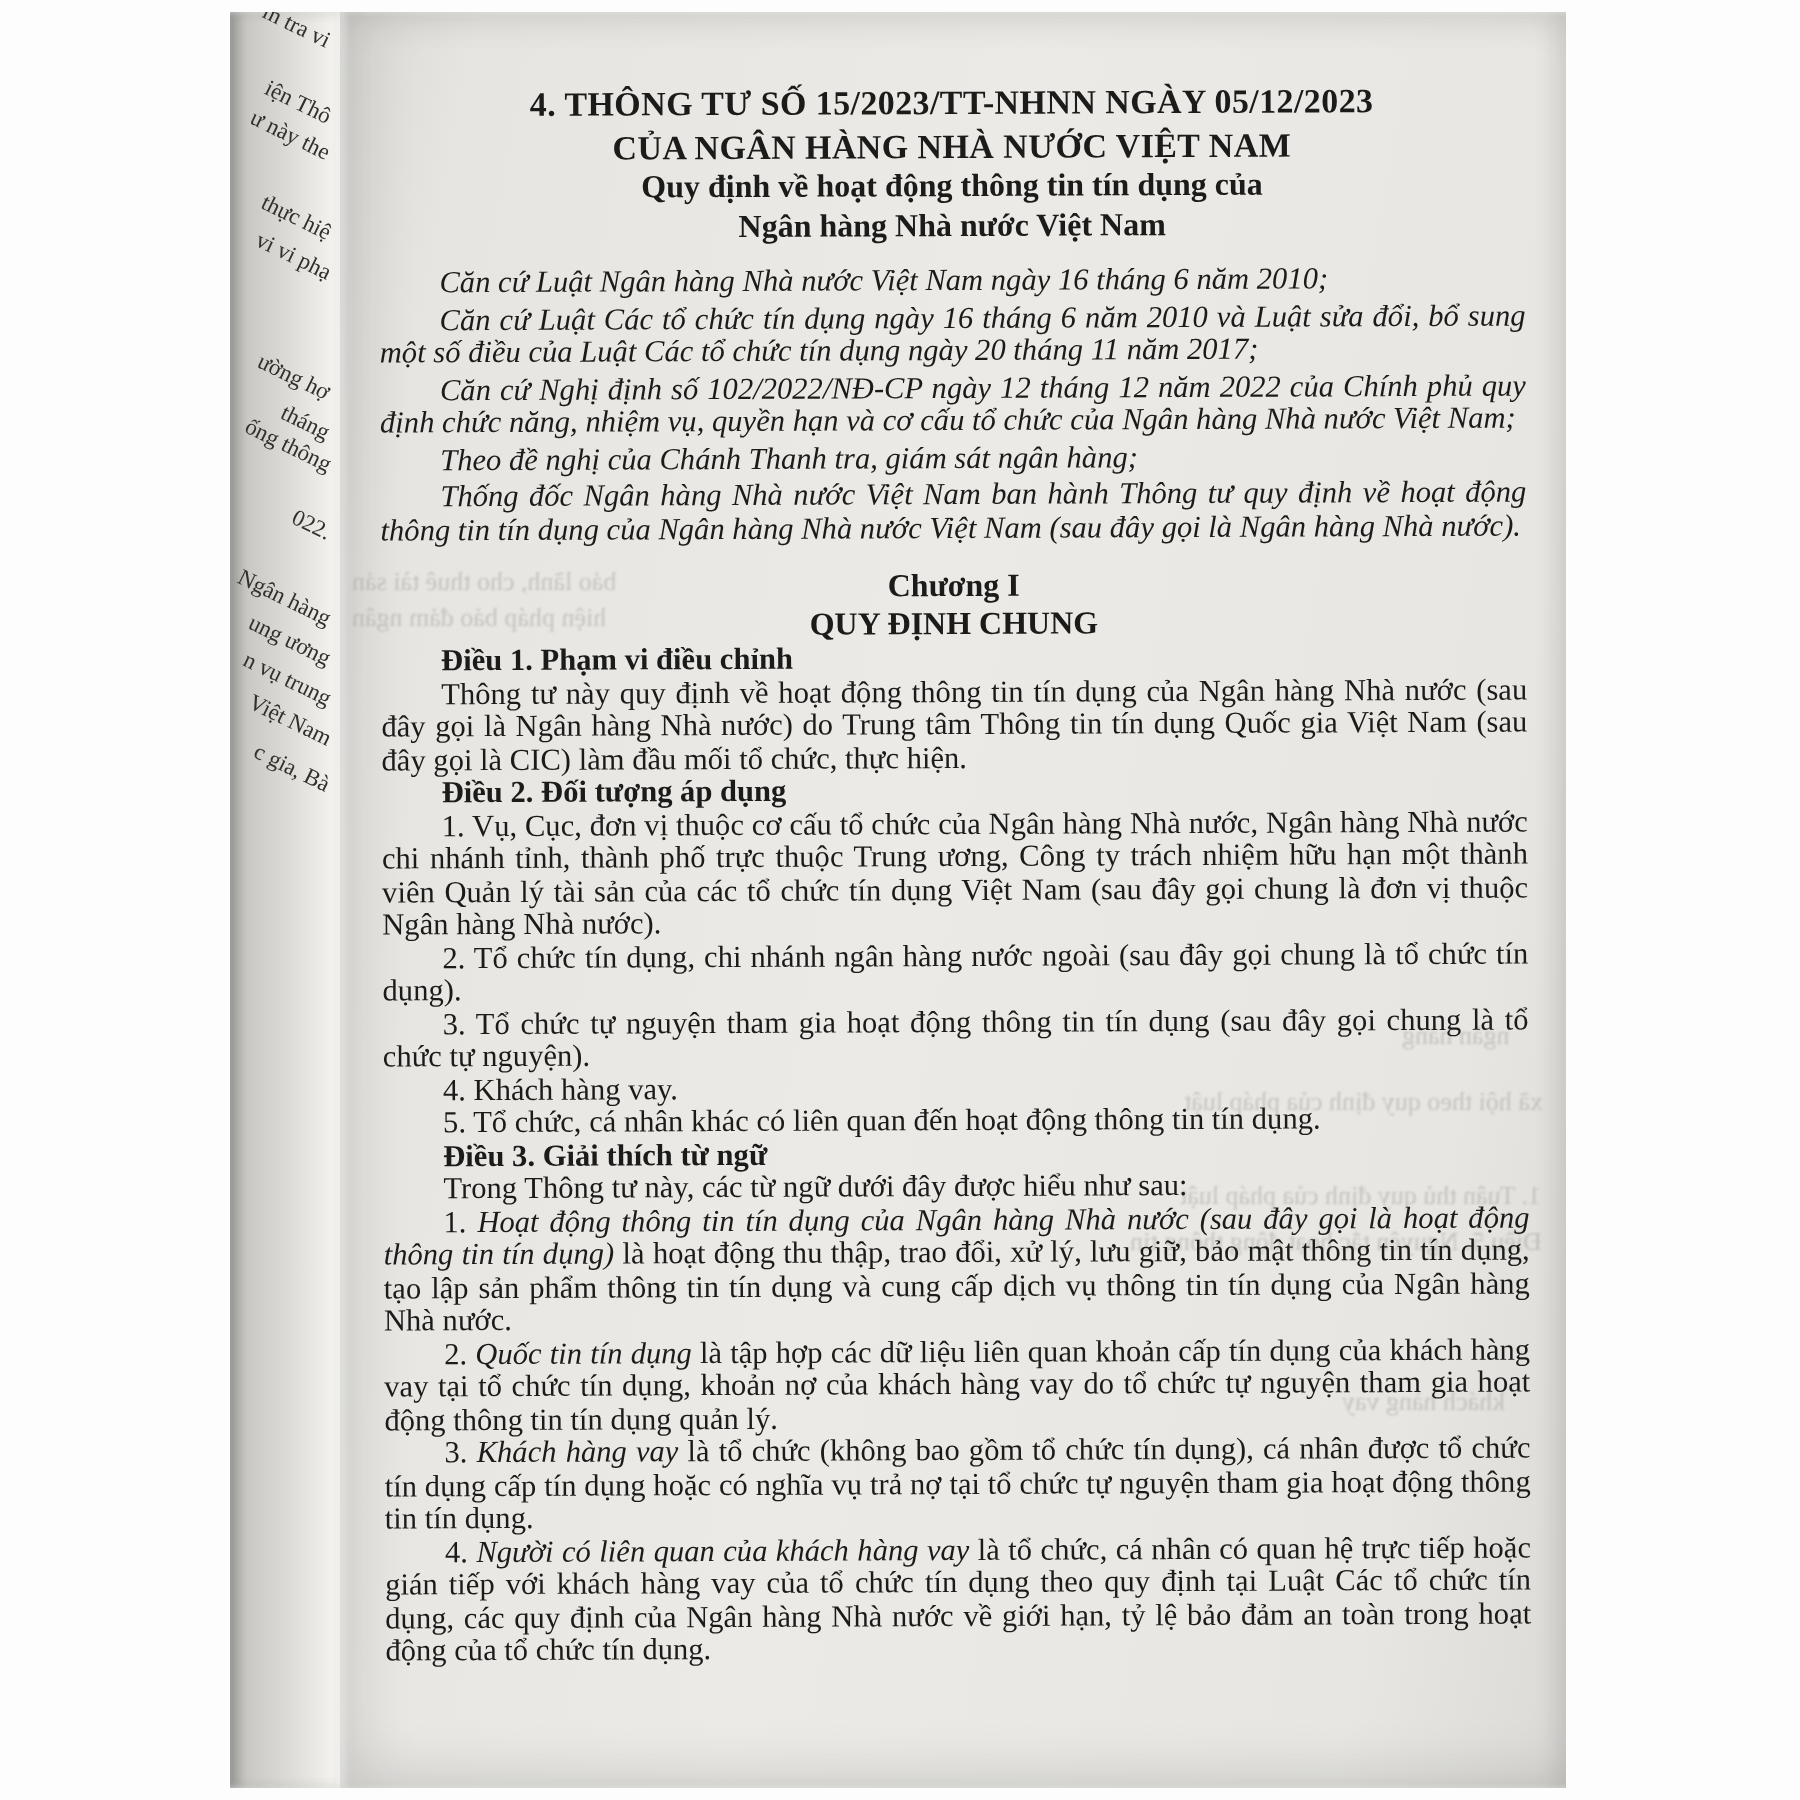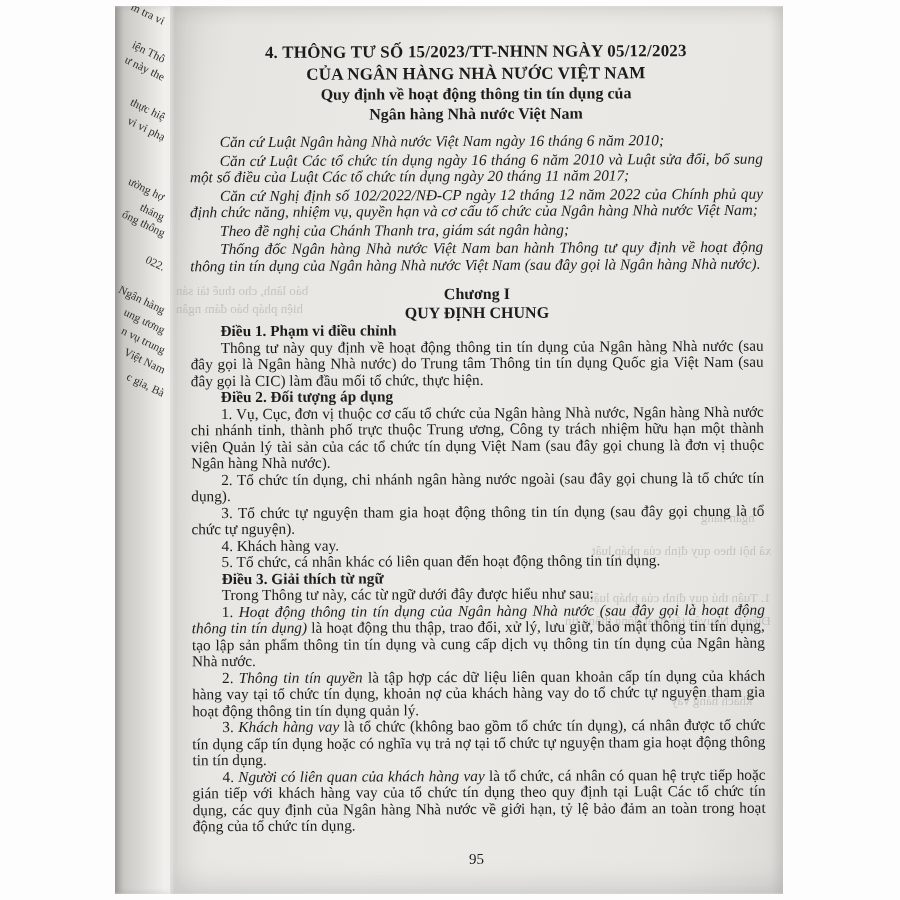--- a/index.html
+++ b/index.html
@@ -125,22 +125,21 @@
         <p class="body-p">1. Vụ, Cục, đơn vị thuộc cơ cấu tổ chức của Ngân hàng Nhà nước, Ngân hàng Nhà nước chi nhánh tỉnh, thành phố trực thuộc Trung ương, Công ty trách nhiệm hữu hạn một thành viên Quản lý tài sản của các tổ chức tín dụng Việt Nam (sau đây gọi chung là đơn vị thuộc Ngân hàng Nhà nước).</p>
         <p class="body-p">2. Tổ chức tín dụng, chi nhánh ngân hàng nước ngoài (sau đây gọi chung là tổ chức tín dụng).</p>
         <p class="body-p">3. Tổ chức tự nguyện tham gia hoạt động thông tin tín dụng (sau đây gọi chung là tổ chức tự nguyện).</p>
         <p class="body-p">4. Khách hàng vay.</p>
         <p class="body-p">5. Tổ chức, cá nhân khác có liên quan đến hoạt động thông tin tín dụng.</p>
 
         <p class="h-article">Điều 3. Giải thích từ ngữ</p>
         <p class="body-p">Trong Thông tư này, các từ ngữ dưới đây được hiểu như sau:</p>
 
         <p class="body-p"><span>1.</span> <i>Hoạt động thông tin tín dụng của Ngân hàng Nhà nước (sau đây gọi là hoạt động thông tin tín dụng)</i> <span>là hoạt động thu thập, trao đổi, xử lý, lưu giữ, bảo mật thông tin tín dụng, tạo lập sản phẩm thông tin tín dụng và cung cấp dịch vụ thông tin tín dụng của Ngân hàng Nhà nước.</span></p>
-        <p class="body-p"><span>2.</span> <i>Thông tin tín quyền</i> <span>là tập hợp các dữ liệu liên quan khoản cấp tín dụng của khách hàng vay tại tổ chức tín dụng, khoản nợ của khách hàng vay do tổ chức tự nguyện tham gia hoạt động thông tin tín dụng quản lý.</span></p>
+        <p class="body-p"><span>2.</span> <i>Quốc tin tín dụng</i> <span>là tập hợp các dữ liệu liên quan khoản cấp tín dụng của khách hàng vay tại tổ chức tín dụng, khoản nợ của khách hàng vay do tổ chức tự nguyện tham gia hoạt động thông tin tín dụng quản lý.</span></p>
         <p class="body-p"><span>3.</span> <i>Khách hàng vay</i> <span>là tổ chức (không bao gồm tổ chức tín dụng), cá nhân được tổ chức tín dụng cấp tín dụng hoặc có nghĩa vụ trả nợ tại tổ chức tự nguyện tham gia hoạt động thông tin tín dụng.</span></p>
         <p class="body-p"><span>4.</span> <i>Người có liên quan của khách hàng vay</i> <span>là tổ chức, cá nhân có quan hệ trực tiếp hoặc gián tiếp với khách hàng vay của tổ chức tín dụng theo quy định tại Luật Các tổ chức tín dụng, các quy định của Ngân hàng Nhà nước về giới hạn, tỷ lệ bảo đảm an toàn trong hoạt động của tổ chức tín dụng.</span></p>
 
       </div>
 
-      <div class="pageno">95</div>
     </div>
   </div>
 </div>
 
 </body></html>

